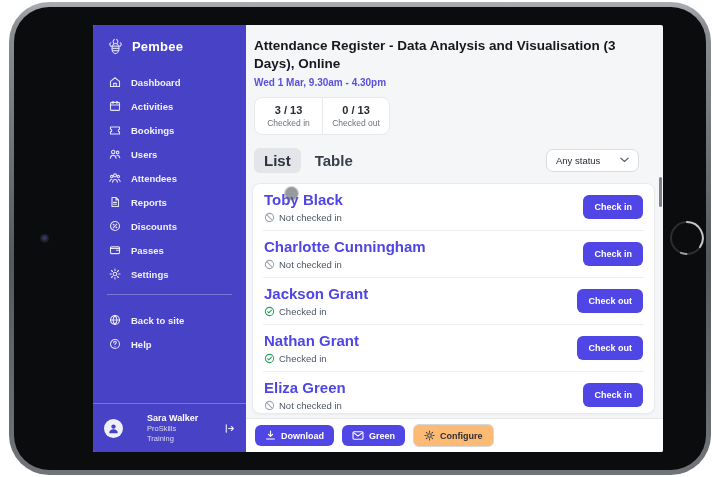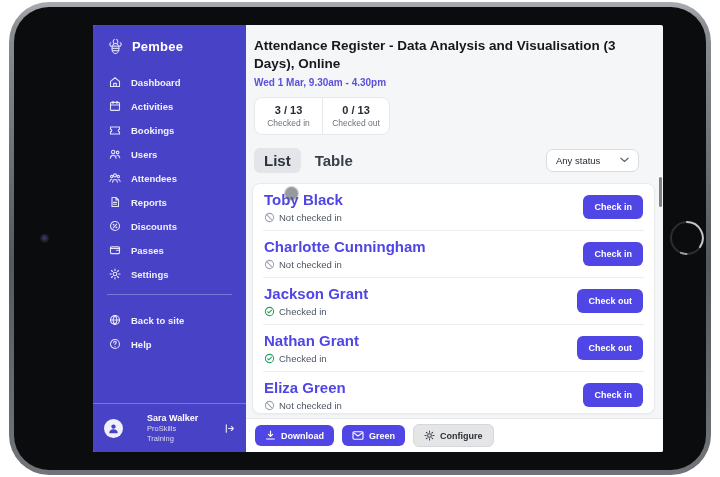--- a/index.html
+++ b/index.html
@@ -92,21 +92,21 @@
   .attendee-name{font-size:15px;font-weight:600;color:var(--accent);cursor:pointer;}
   .attendee-status{display:flex;align-items:flex-end;gap:4px;margin-top:4px;font-size:9.5px;color:#4b5563;}
   .attendee-status .icon{display:flex;}
   .status-icon-out{color:#9ca3af;}
   .status-icon-in{color:var(--green);}
   .btn{
     border:none;border-radius:6px;font-family:inherit;font-size:9px;font-weight:700;
     display:inline-flex;align-items:center;gap:5px;cursor:pointer;
   }
   .btn-primary{background:var(--accent);color:#fff;}
-  .btn-outline{background:#e5e5e5;color:#2a3039;border:1px solid #d4d7dc;}
+  .btn-outline{background:#fdba74;color:#2a3039;border:1px solid #d4d7dc;}
   .row .btn{margin-left:auto;padding:7px 11px;min-width:58px;justify-content:center;}
   
   .footer{
     height:34px;background:#fff;border-top:1px solid #e6e8ec;
     display:flex;align-items:center;gap:8px;padding:0 9px;flex-shrink:0;
   }
   .footer .btn{padding:5px 10px;}
   .footer .icon{display:flex;}
   
   .touch-cursor{

